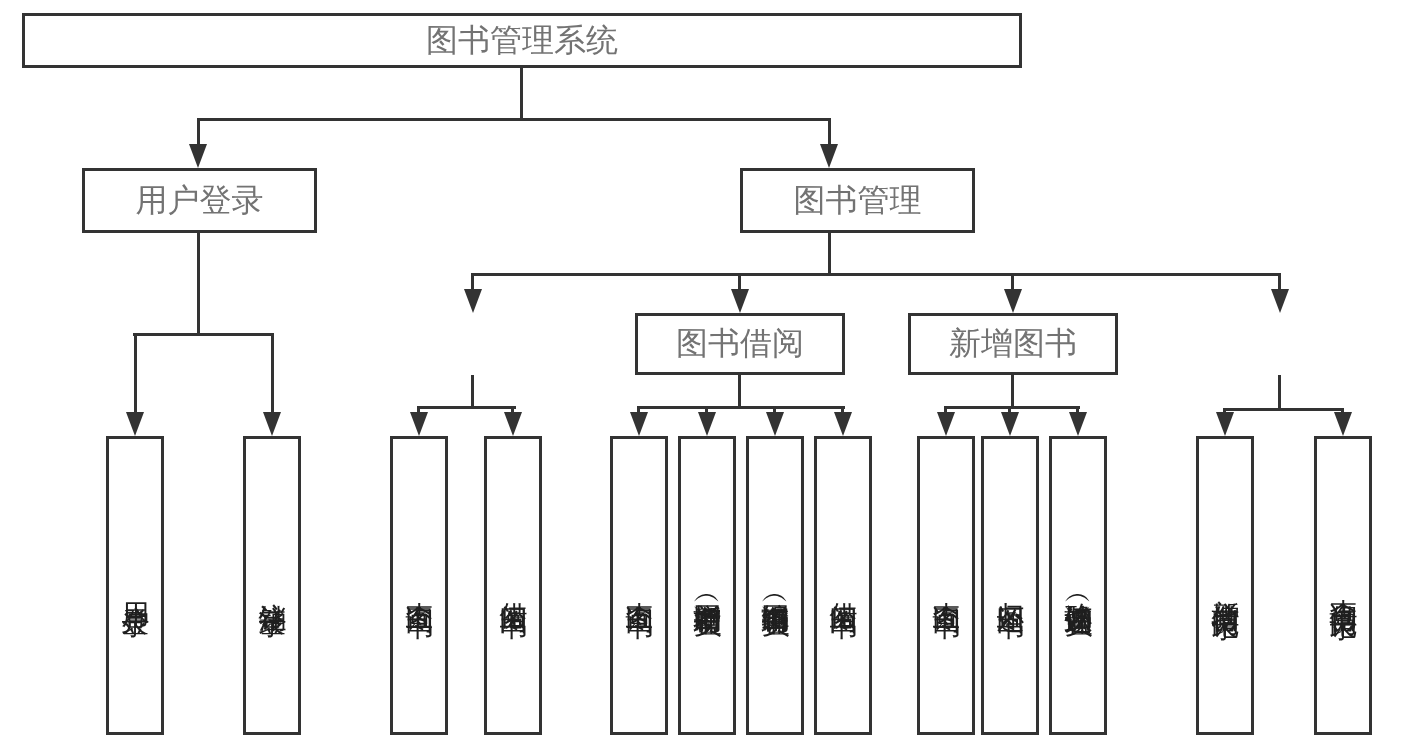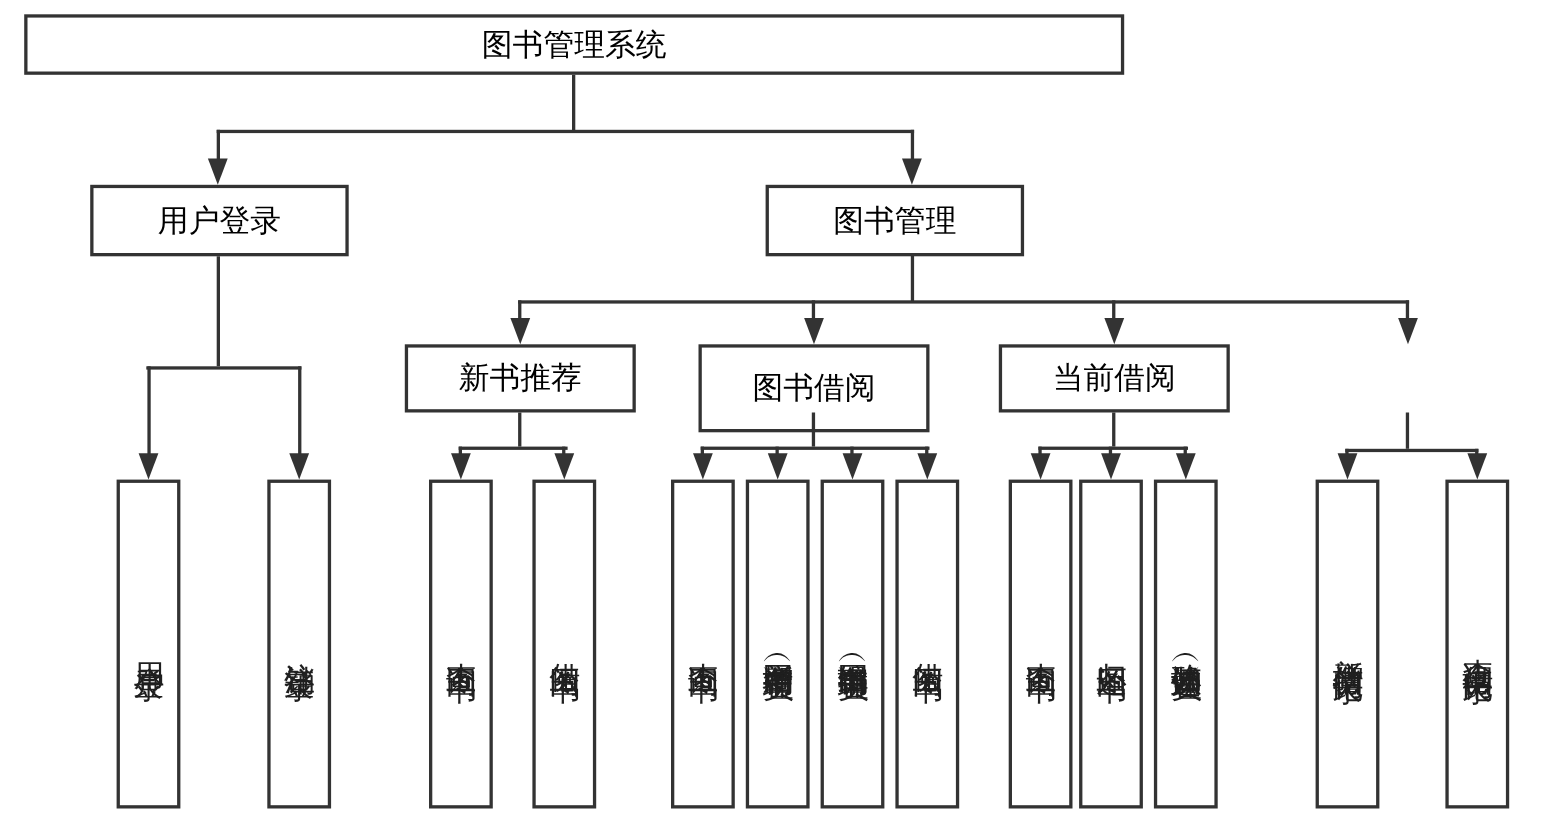--- a/index.html
+++ b/index.html
@@ -4,21 +4,21 @@
 <style>
   html,body{margin:0;padding:0;background:#fff;}
   #canvas{
     position:relative;width:1405px;height:747px;background:#ffffff;overflow:hidden;
     font-family:"DejaVu Sans","Liberation Sans",sans-serif;color:#1f1f1f;
   }
   .box{
     position:absolute;border:3px solid #333333;background:#ffffff;box-sizing:border-box;
     display:flex;align-items:center;justify-content:center;
   }
-  .hlabel{font-size:28px;color:#000000;white-space:nowrap;}
+  .hlabel{font-size:32px;color:#737373;white-space:nowrap;}
   .vtext{
     writing-mode:vertical-rl;text-orientation:mixed;
     font-size:28px;line-height:1;letter-spacing:3px;color:#1f1f1f;white-space:nowrap;
   }
   .vline{position:absolute;width:3px;background:#333333;}
   .hline{position:absolute;height:3px;background:#333333;}
   .arrow{
     position:absolute;width:0;height:0;
     border-left:9px solid transparent;border-right:9px solid transparent;
     border-top:24px solid #333333;
@@ -34,32 +34,29 @@
 
 <div id="canvas">
 
   <div class="box" style="left:22px;top:13px;width:1000px;height:55px;">
     <span class="hlabel">图书管理系统</span>
   </div>
 
   <div class="box" style="left:82px;top:168px;width:235px;height:65px;">
     <span class="hlabel">用户登录</span>
   </div>
-  <div class="box" style="left:696px;top:168px;width:235px;height:65px;font-family:Liberation Serif, serif;">
+  <div class="box" style="left:740px;top:168px;width:235px;height:65px;font-family:Liberation Serif, serif;">
     <span class="hlabel">图书管理</span>
   </div>
 
-  <div class="box" style="left:368px;top:313px;width:210px;height:62px;">
-    <span class="hlabel">新书推荐</span>
-  </div>
-  <div class="box" style="left:635px;top:313px;width:210px;height:80px;">
+  <div class="box" style="left:635px;top:313px;width:210px;height:62px;">
     <span class="hlabel">图书借阅</span>
   </div>
   <div class="box" style="left:908px;top:313px;width:210px;height:62px;">
-    <span class="hlabel">当前借阅</span>
+    <span class="hlabel">新增图书</span>
   </div>
 
   <div class="box" style="left:106px;top:436px;width:58px;height:299px;">
     <span class="vtext">用户登录</span>
   </div>
   <div class="box" style="left:243px;top:436px;width:58px;height:299px;">
     <span class="vtext">注销登录</span>
   </div>
   <div class="box" style="left:390px;top:436px;width:58px;height:299px;">
     <span class="vtext">查询图书</span>

